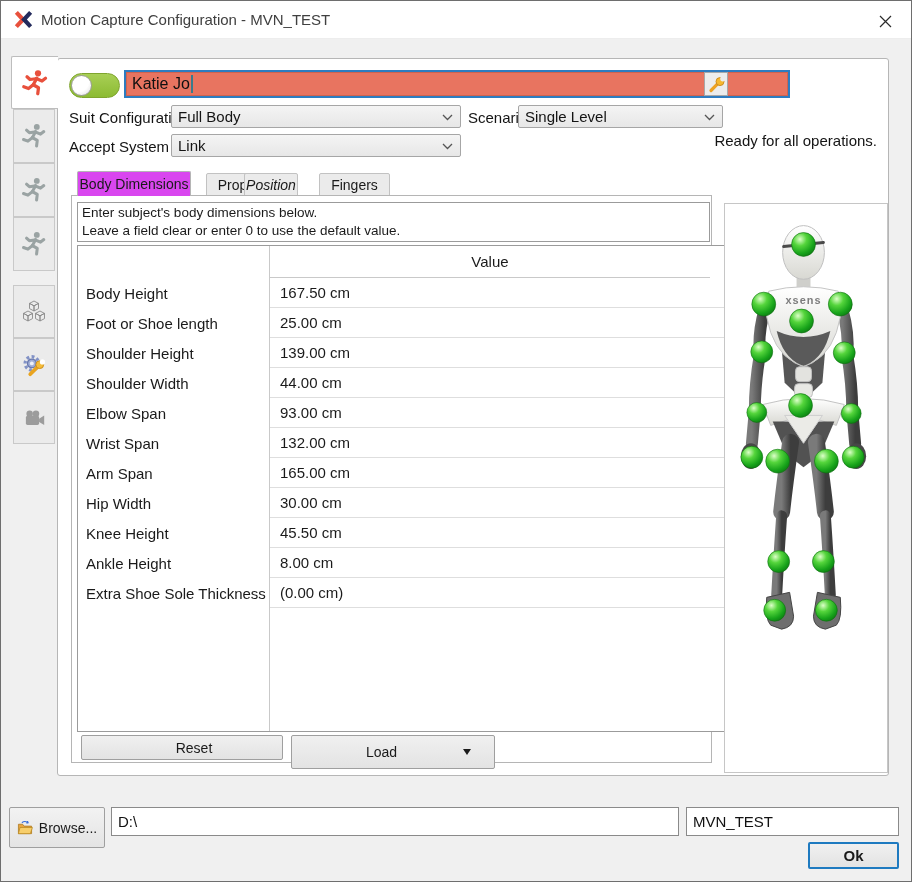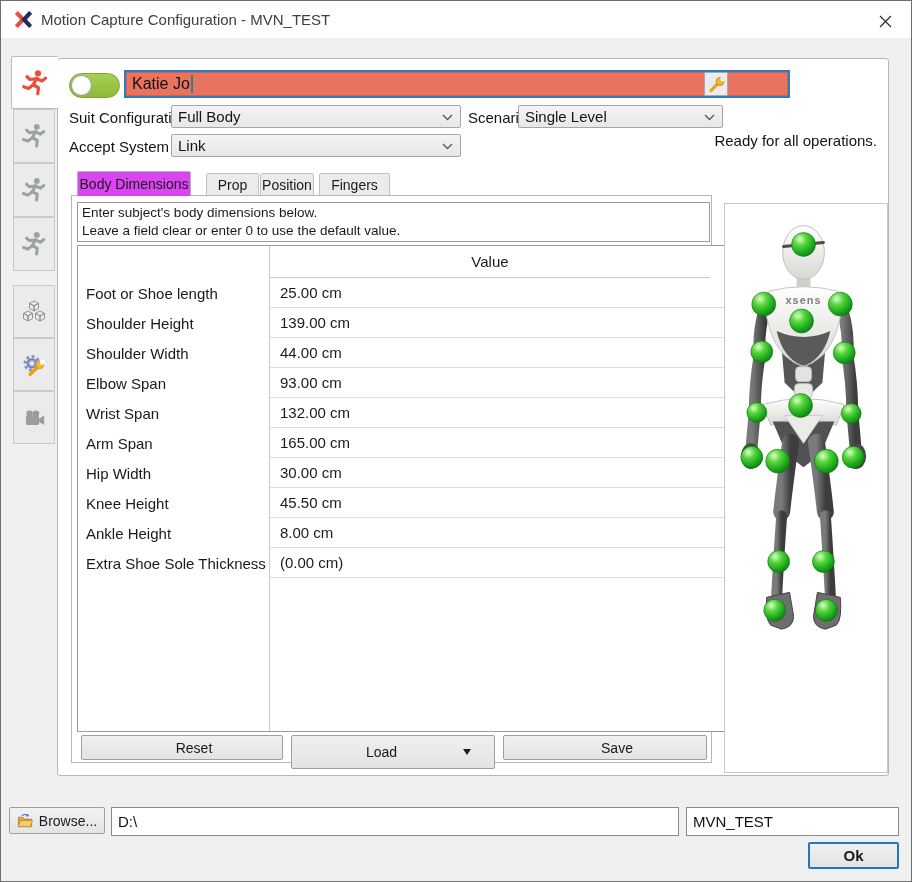--- a/index.html
+++ b/index.html
@@ -90,21 +90,21 @@
   .load-arrow { width:23px; height:100%; border-left:1px solid #9f9f9f; display:flex;
                 align-items:center; justify-content:center; }
   .tri-down { width:0; height:0; border-left:4.5px solid transparent;
               border-right:4.5px solid transparent; border-top:6px solid #1c1c1c; }
 
   
   .viewport { position:absolute; left:723px; top:190px; width:164px; height:570px;
               background:#ffffff; border:1px solid #c6c6c6; overflow:hidden;margin-top:12px; }
 
   
-  .browse-btn { position:absolute; left:8px; top:806px; width:96px; height:27px;
+  .browse-btn { position:absolute; left:8px; top:806px; width:96px; height:41px;
                 background:linear-gradient(#f2f2f2,#e4e4e4); border:1px solid #9f9f9f;
                 border-radius:2px; display:flex; align-items:center; justify-content:center;
                 gap:6px; font-size:14px; }
   .txt-input { position:absolute; height:29px; background:#fff; border:1px solid #8a8a8a;
                padding:0 6px; font-size:15px; color:#111; font-family:"Liberation Sans",sans-serif; }
   .ok-btn { position:absolute; left:807px; top:841px; width:91px; height:27px;
             background:linear-gradient(#f0f0f0,#e3e3e3); border:2px solid #1e7ac0;
             border-radius:2px; display:flex; align-items:center; justify-content:center;
             font-size:15px;font-weight:bold; }
 </style>
@@ -250,37 +250,41 @@
       </svg>
   </div>
   <span class="status-text">Ready for all operations.</span>
 
   <div class="tab active" style="left:76px;width:114px;">
       <span>Body Dimensions</span>
     </div>
   <div class="tab idle" style="left:190px;width:53px;margin-left:15px;">
       <span>Prop</span>
     </div>
-  <div class="tab idle" style="left:259px;width:54px;">
+  <div class="tab idle" style="left:243px;width:54px;font-style:italic;">
       <span>Position</span>
     </div>
   <div class="tab idle" style="left:318px;width:71px;">
       <span>Fingers</span>
     </div>
   <div class="tabpane"></div>
 
   <div class="instructions">
     <div>Enter subject's body dimensions below.</div>
     <div>Leave a field clear or enter 0 to use the default value.</div>
   </div>
 
   <div class="dim-table">
     <div class="t-vline"></div>
     <div class="t-header">Value</div>
     <div class="t-rows">
+      <div class="t-row">
+          <span class="t-label">Body Height</span>
+          <span class="t-value">167.50 cm</span>
+        </div>
       <div class="t-row">
           <span class="t-label">Foot or Shoe length</span>
           <span class="t-value">25.00 cm</span>
         </div>
       <div class="t-row">
           <span class="t-label">Shoulder Height</span>
           <span class="t-value">139.00 cm</span>
         </div>
       <div class="t-row">
           <span class="t-label">Shoulder Width</span>
@@ -319,23 +323,20 @@
 
   <div class="btn" style="left:80px;width:202px;">
       <span>Reset</span>
     </div>
   <div class="btn" style="left:290px;width:204px;padding:16px;">
     <span class="btn-load-main">Load</span>
     <span class="load-arrow">
         <span class="tri-down"></span>
       </span>
   </div>
-  <div class="btn" style="left:502px;width:204px;">
-      <span>Save</span>
-    </div>
 
   <div class="viewport">
     <svg width="164" height="570" viewBox="0 0 165 570">
 
       <path d="M40 104 Q33 128 35 150 Q30 180 30 206 Q28 228 27 240" stroke="url(#limbG)" fill="none" stroke-width="12" stroke-linecap="round"></path>
       <path d="M118 104 Q125 128 123 150 Q128 180 128 206 Q130 228 131 240" stroke="url(#limbG)" fill="none" stroke-width="12" stroke-linecap="round"></path>
       <ellipse cx="26" cy="252" rx="10" ry="13" fill="#474747"></ellipse>
       <ellipse cx="132" cy="252" rx="10" ry="13" fill="#474747"></ellipse>
       <ellipse cx="43" cy="100" rx="13" ry="9" fill="#5c5c5c"></ellipse>
       <ellipse cx="115" cy="100" rx="13" ry="9" fill="#5c5c5c"></ellipse>

